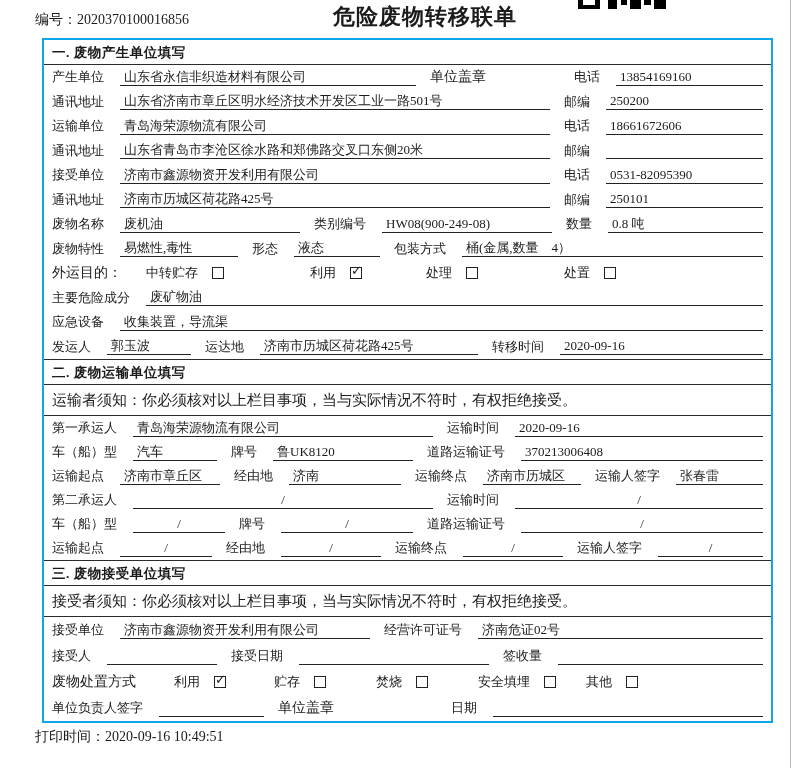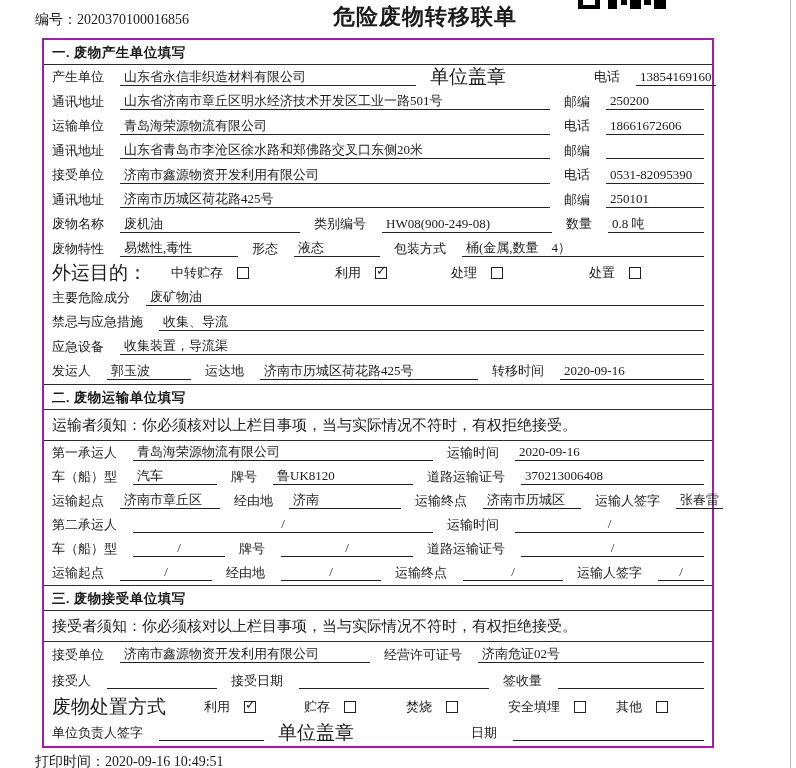--- a/index.html
+++ b/index.html
@@ -6,33 +6,33 @@
   html,body { width:796px; height:768px; background:#ffffff; overflow:hidden; }
   body { font-family:"Liberation Serif","DejaVu Serif",serif; color:#1b1b1b; position:relative; }
 
   .page-edge { position:absolute; top:0; right:5px; width:1px; height:100%; background:#b9b9b9; }
 
   .doc-header { position:relative; height:38px; }
   .serial { position:absolute; left:35px; top:11px; font-size:14px; white-space:nowrap; }
   .doc-title { position:absolute; left:333px; top:2px; font-size:22px; font-weight:700; letter-spacing:1px; white-space:nowrap; }
   .qr-frag { position:absolute; left:578px; top:0; width:88px; height:9px; }
 
-  .form-box { margin-left:42px; width:672px; border:2px solid #a21caf; background:#fff; }
+  .form-box { margin-left:42px; width:731px; border:2px solid #0ea5e9; background:#fff; }
 
   .section { display:flex; flex-direction:column; }
   .section + .section { border-top:1px solid #2b2b2b; }
   .sec-heading { height:25px; line-height:25px; padding-left:8px; font-size:13.5px; font-weight:700; border-bottom:1px solid #2b2b2b; letter-spacing:0.5px; }
   .notice-row { height:31px; line-height:31px; padding-left:8px; font-size:15px; border-bottom:1px solid #2b2b2b; white-space:nowrap; }
 
   .row { display:flex; align-items:center; padding:0 8px; height:24.5px;gap:6px; }
   .sec-s2 .row { height:24px; }
   .sec-s3 .row { height:26px; }
 
   .lbl { white-space:nowrap; font-size:13px; margin-right:10px; flex:none; }
-  .plain { white-space:nowrap; font-size:19px; flex:none; }
+  .plain { white-space:nowrap; font-size:14px; flex:none; }
   .val { border-bottom:1px solid #222; padding:0 4px; font-size:13px; white-space:nowrap; height:17px; line-height:16px; flex:none; margin-right:8px; overflow:visible; }
   .val.grow { flex:1 1 auto; margin-right:0; }
   .val.center { text-align:center; }
 
   .gap { flex:none; }
 
   .cb-label { white-space:nowrap; font-size:13px; flex:none; }
   .cbox { width:12px; height:12px; border:1.5px solid #222; margin-left:8px; flex:none; position:relative; }
   .cbox .mark { position:absolute; left:0px; top:-4px; font-size:13px; font-weight:700; line-height:13px; font-family:"DejaVu Sans",sans-serif; }
 
@@ -126,24 +126,20 @@
         <span class="cb-label" style="margin-left: 58px;">处理</span>
         <span class="cbox"></span>
         <span class="cb-label" style="margin-left: 80px;">处置</span>
         <span class="cbox"></span>
       </div>
       <div class="row">
         <span class="lbl">主要危险成分</span>
         <span class="val grow">废矿物油</span>
       </div>
       <div class="row">
-        <span class="lbl">禁忌与应急措施</span>
-        <span class="val grow">收集、导流</span>
-      </div>
-      <div class="row">
         <span class="lbl">应急设备</span>
         <span class="val grow">收集装置，导流渠</span>
       </div>
       <div class="row">
         <span class="lbl">发运人</span>
         <span class="val" style="width: 84px;">郭玉波</span>
         <span class="lbl">运达地</span>
         <span class="val" style="width: 218px;">济南市历城区荷花路425号</span>
         <span class="lbl">转移时间</span>
         <span class="val grow">2020-09-16</span>

